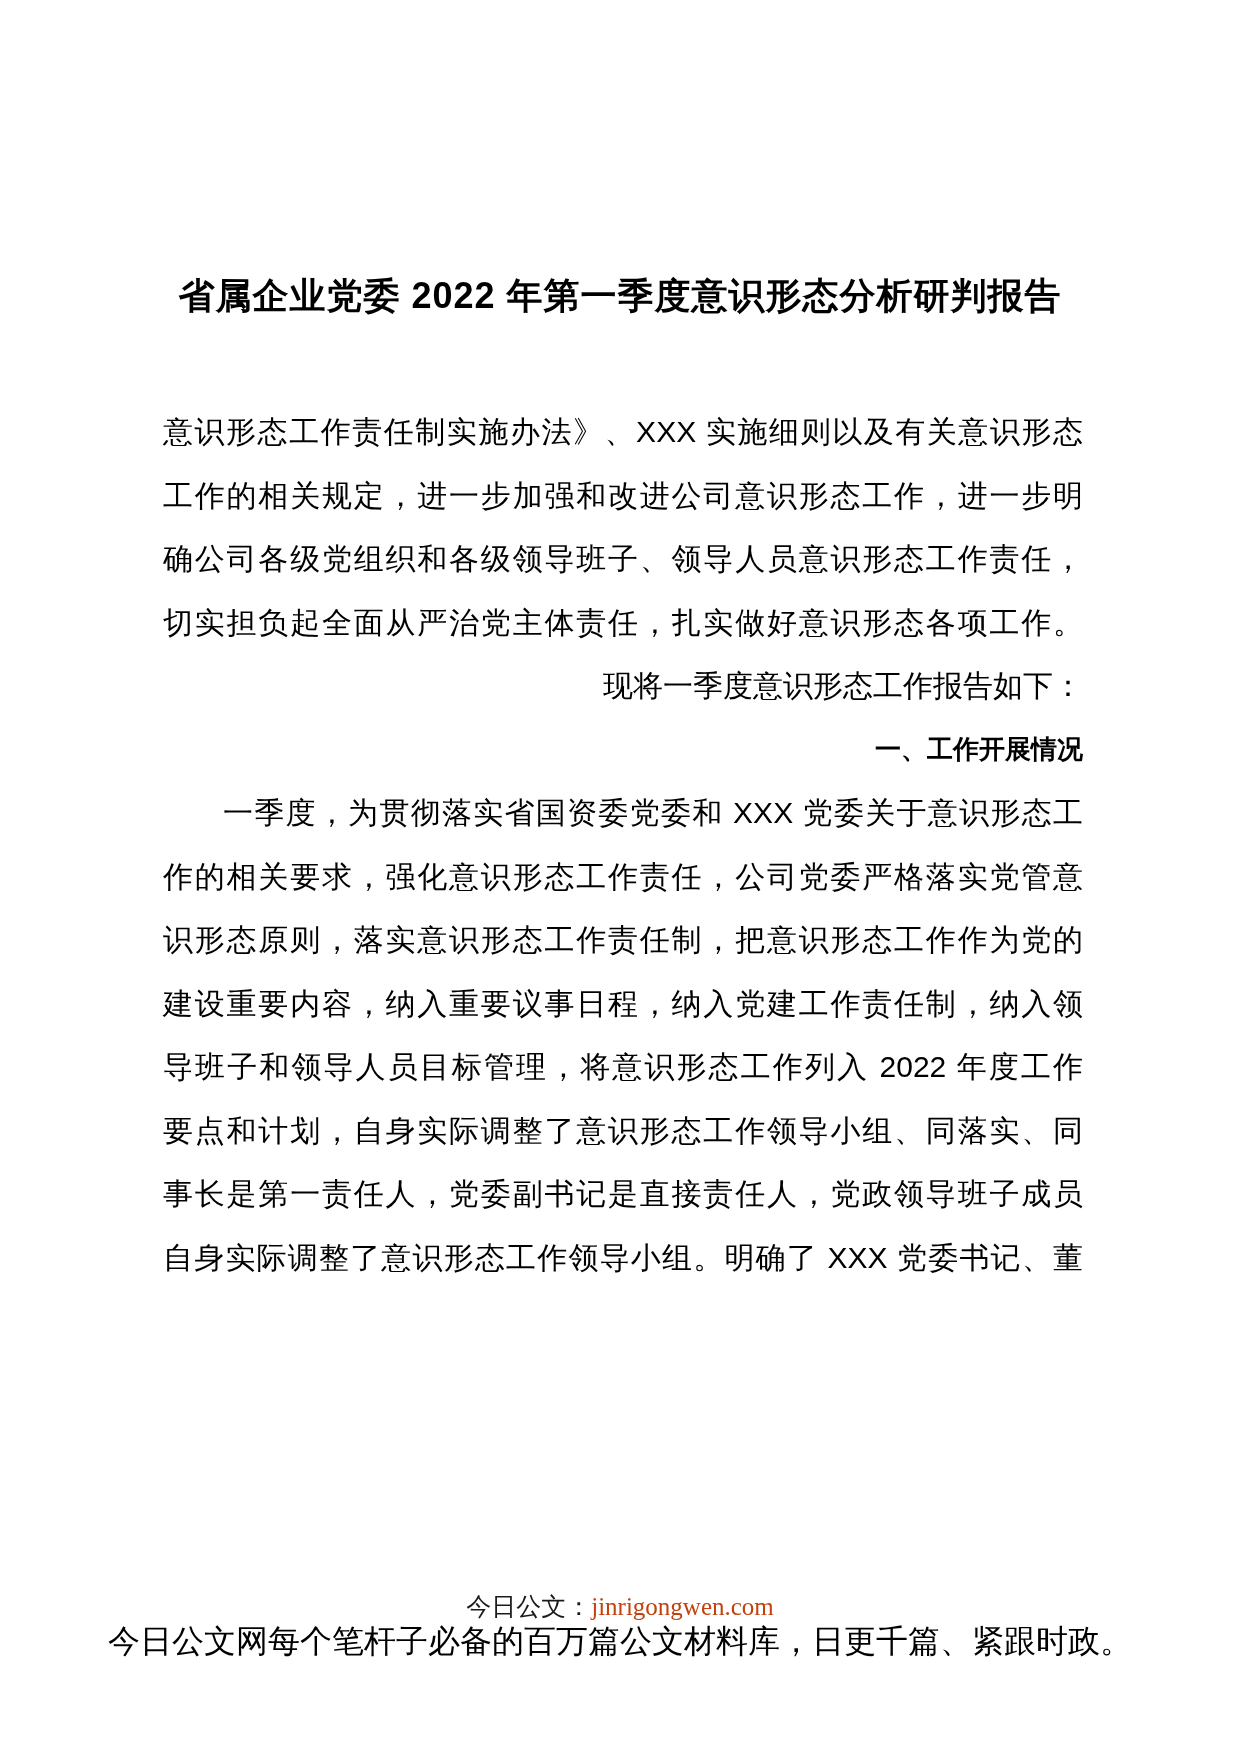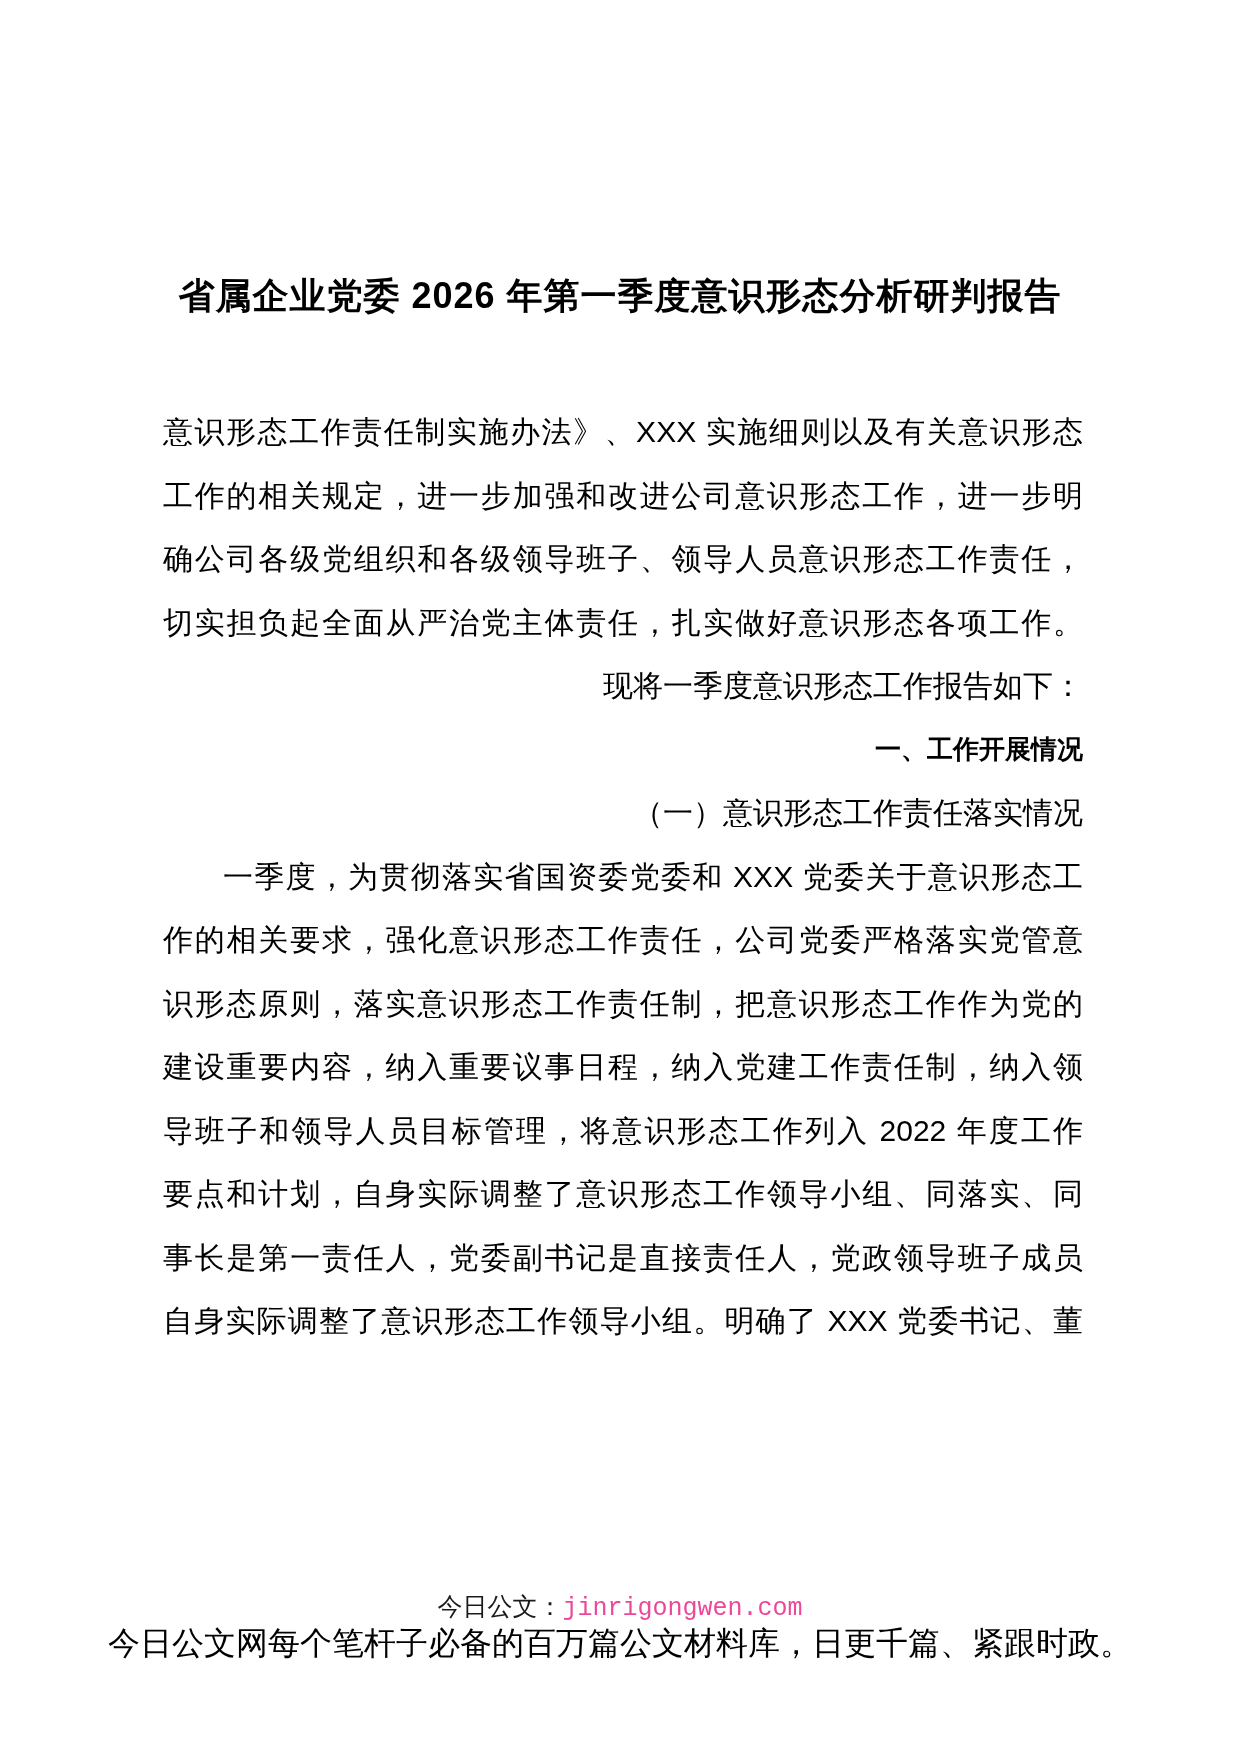--- a/index.html
+++ b/index.html
@@ -61,40 +61,39 @@
     font-size: 32px;
     line-height: 37px;
     color: #000000;
   }
 </style>
 </head>
 <body>
 
 <div class="page">
 
-  <div class="doc-title">省属企业党委 2026 年第一季度意识形态分析研判报告</div>
+  <div class="doc-title">省属企业党委 2022 年第一季度意识形态分析研判报告</div>
 
   <div class="doc-body">
       <div class="line fill">意识形态工作责任制实施办法》、XXX 实施细则以及有关意识形态</div>
       <div class="line fill">工作的相关规定，进一步加强和改进公司意识形态工作，进一步明</div>
       <div class="line fill">确公司各级党组织和各级领导班子、领导人员意识形态工作责任，</div>
       <div class="line fill">切实担负起全面从严治党主体责任，扎实做好意识形态各项工作。</div>
       <div class="line">现将一季度意识形态工作报告如下：</div>
       <div class="line indent bold">一、工作开展情况</div>
-      <div class="line indent">（一）意识形态工作责任落实情况</div>
       <div class="line fill indent">一季度，为贯彻落实省国资委党委和 XXX 党委关于意识形态工</div>
       <div class="line fill">作的相关要求，强化意识形态工作责任，公司党委严格落实党管意</div>
       <div class="line fill">识形态原则，落实意识形态工作责任制，把意识形态工作作为党的</div>
       <div class="line fill">建设重要内容，纳入重要议事日程，纳入党建工作责任制，纳入领</div>
       <div class="line fill">导班子和领导人员目标管理，将意识形态工作列入 2022 年度工作</div>
       <div class="line fill">要点和计划，自身实际调整了意识形态工作领导小组、同落实、同</div>
       <div class="line fill">事长是第一责任人，党委副书记是直接责任人，党政领导班子成员</div>
       <div class="line fill">自身实际调整了意识形态工作领导小组。明确了 XXX 党委书记、董</div>
     </div>
 
   <div class="doc-footer">
     <div class="footer-line1">
-      <span>今日公文：</span><a class="footer-url" href="#" style="color: #ec4899;">jinrigongwen.com</a>
+      <span>今日公文：</span><a class="footer-url" href="#" style="color: #c2410c; font-family: Liberation Serif, serif;">jinrigongwen.com</a>
     </div>
     <div class="footer-line2">今日公文网每个笔杆子必备的百万篇公文材料库，日更千篇、紧跟时政。</div>
   </div>
 
 </div>
 
 </body></html>

